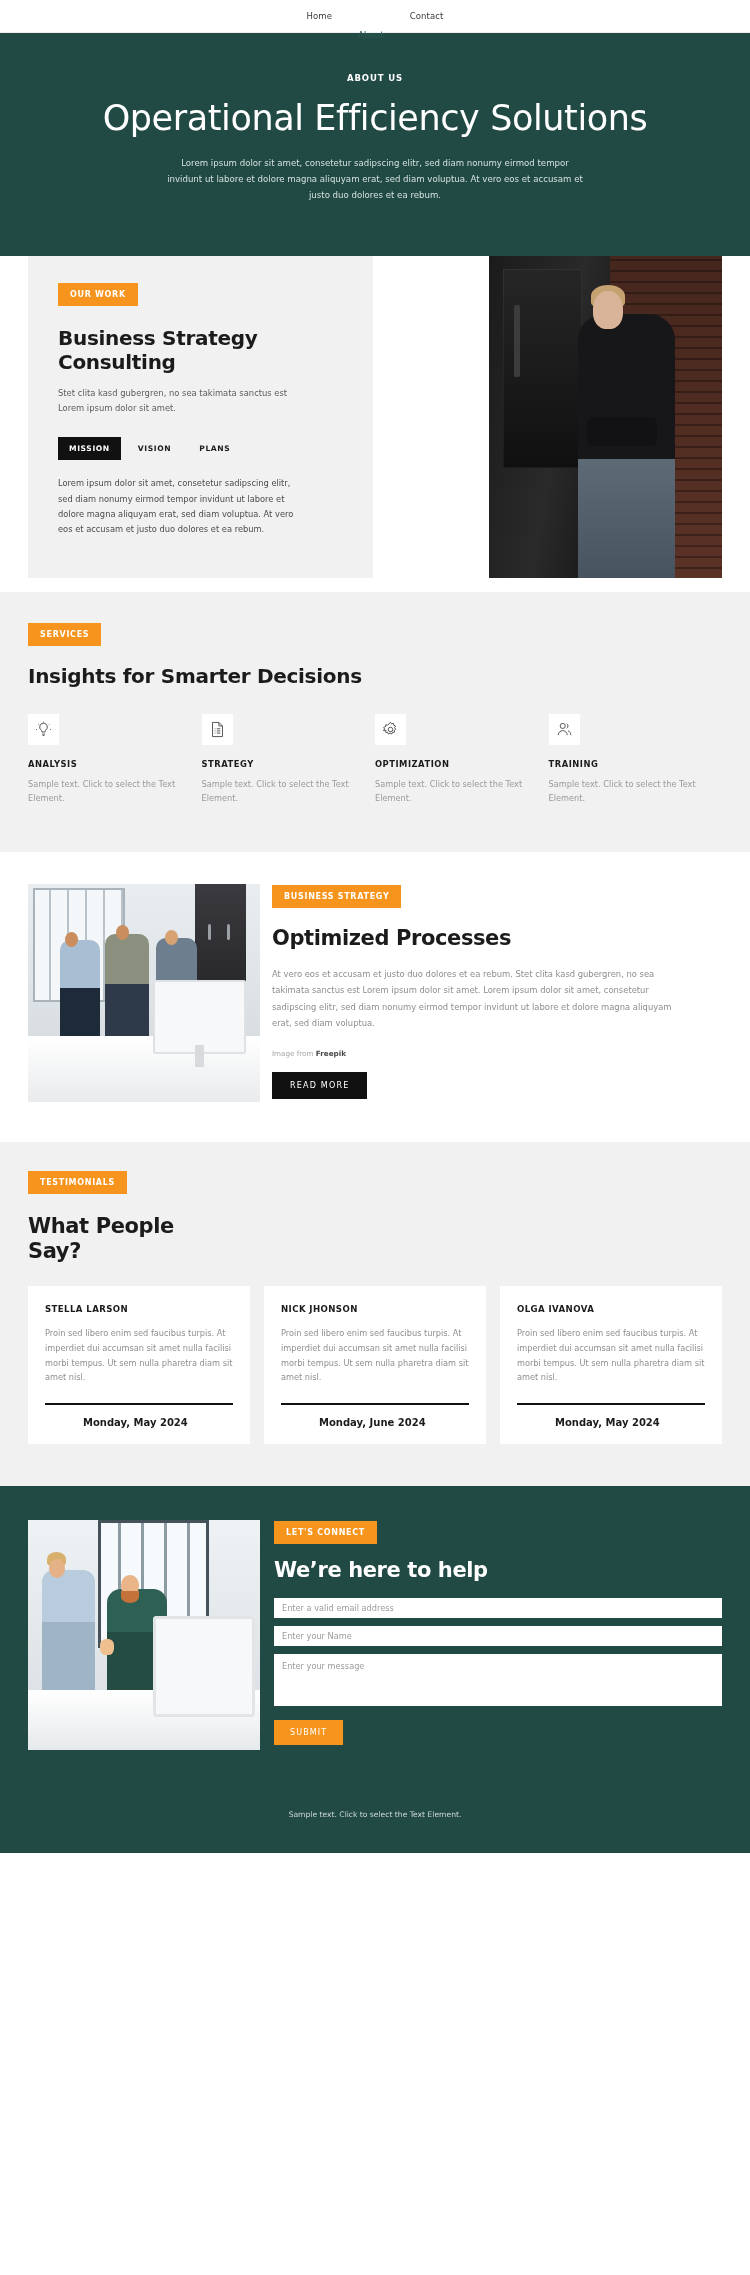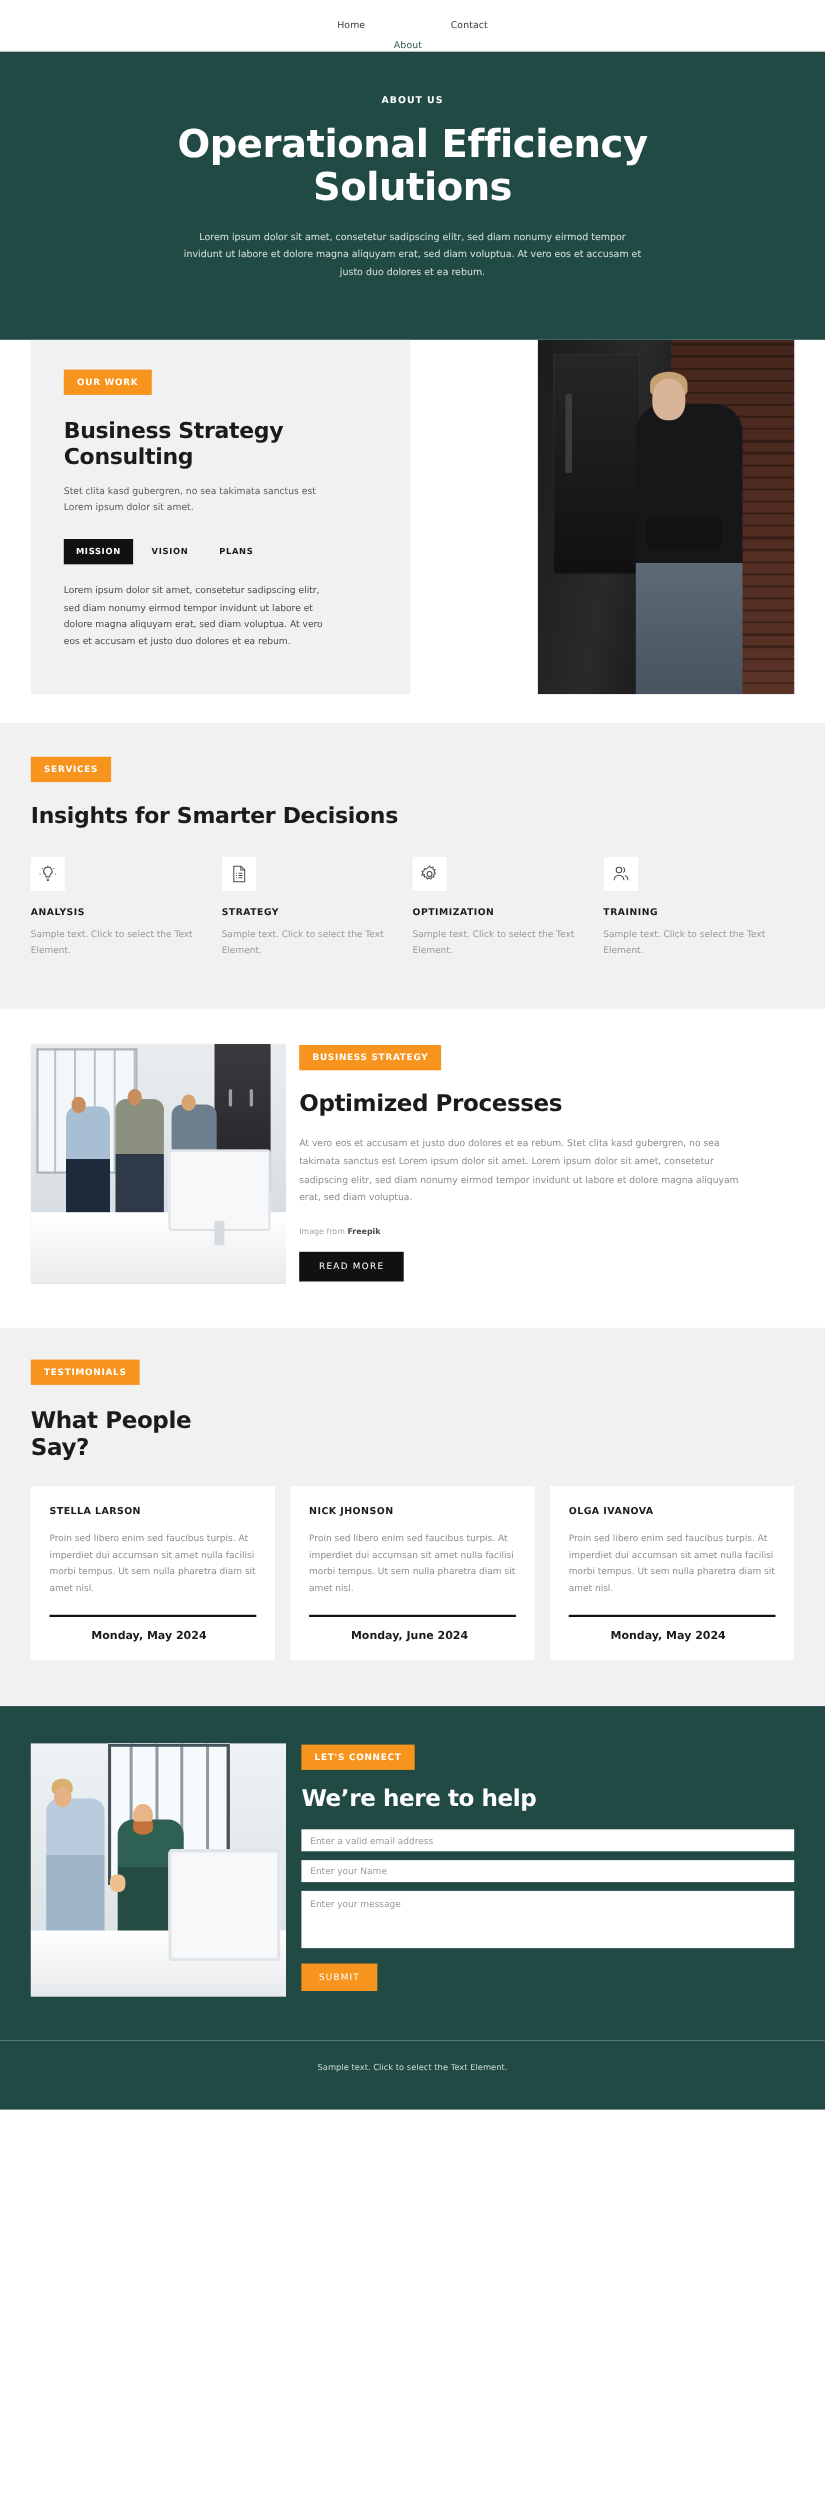--- a/index.html
+++ b/index.html
@@ -8,21 +8,21 @@
     width:750px;
     font-family:"DejaVu Sans", sans-serif;
     background:#ffffff;
     color:#222222;
     -webkit-font-smoothing:antialiased;
   }
   .page { width:750px; margin:0 auto; position:relative; overflow:hidden; }
 
   
   .nav {
-    height:47px;
+    height:33px;
     background:#ffffff;
     display:flex;
     align-items:center;
     justify-content:center;
     gap:26px;
     border-bottom:1px solid #f0f0f0;
   }
   .nav-link {
     font-size:8.5px;
     color:#3a3a3a;
@@ -41,39 +41,39 @@
   .hero-eyebrow {
     color:#ffffff;
     font-size:8.5px;
     font-weight:bold;
     letter-spacing:.9px;
     margin-bottom:16px;
   }
   .hero-title {
     color:#ffffff;
     font-size:35px;
-    font-weight:bold;
+    font-weight:normal;
     line-height:1.12;
     letter-spacing:-0.4px;
     margin:0 auto 18px;
     max-width:560px;
   }
   .hero-sub {
     color:#d5e1de;
     font-size:8.6px;
     line-height:1.85;
     max-width:420px;
     margin:0 auto;
   }
 
   
   .work {
     position:relative;
     background:#ffffff;
-    padding-bottom:26px;
+    padding-bottom:14px;
   }
   .work-inner { display:flex; }
   .work-card {
     background:#f1f1f1;
     width:345px;
     margin-left:28px;
     padding:26px 30px 32px 30px;
   }
   .badge {
     display:inline-block;

